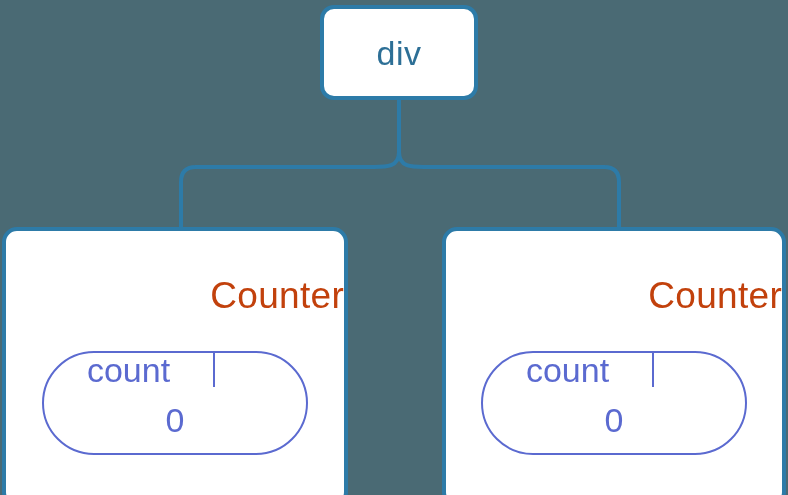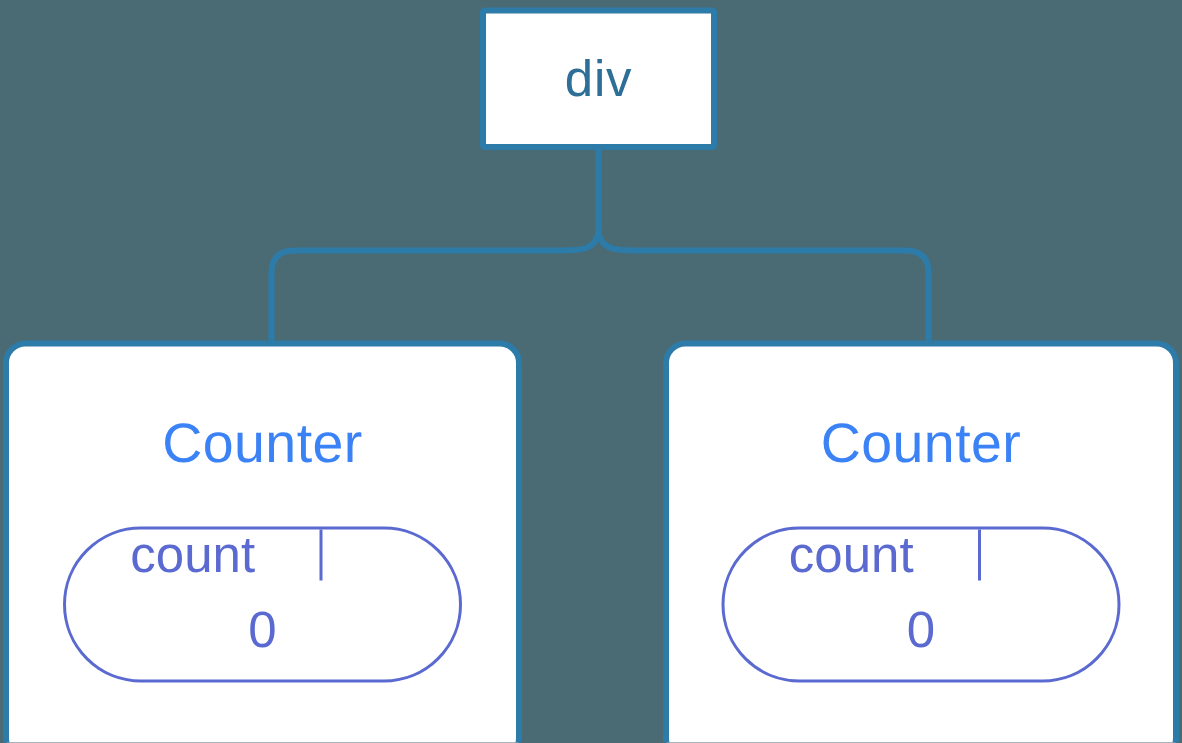--- a/index.html
+++ b/index.html
@@ -33,21 +33,21 @@
 
   
   .node-root {
     position: absolute;
     left: 320px;
     top: 5px;
     width: 158px;
     height: 95px;
     background: #ffffff;
     border: 4px solid #2d7ba8;
-    border-radius: 3px;
+    border-radius: 14px;
     box-sizing: border-box;
     display: flex;
     align-items: center;
     justify-content: center;
     z-index: 3;
   }
   .node-root-label {
     font-size: 34px;
     color: #2d6f96;
     letter-spacing: 0.5px;
@@ -66,23 +66,23 @@
     z-index: 3;
   }
   .card-left  { left: 2px;   width: 346px; }
   .card-right { left: 442px; width: 344px; }
 
   .card-title {
     position: absolute;
     left: 0;
     right: 0;
     top: 46px;
-    text-align: center;
+    text-align: right;
     font-size: 37px;
-    color: #3b82f6;
+    color: #c2410c;
     line-height: 1;
     letter-spacing: 0.3px;
   }
 
   
   .pill {
     position: absolute;
     top: 120px;
     left: 50%;
     transform: translateX(-50%);

